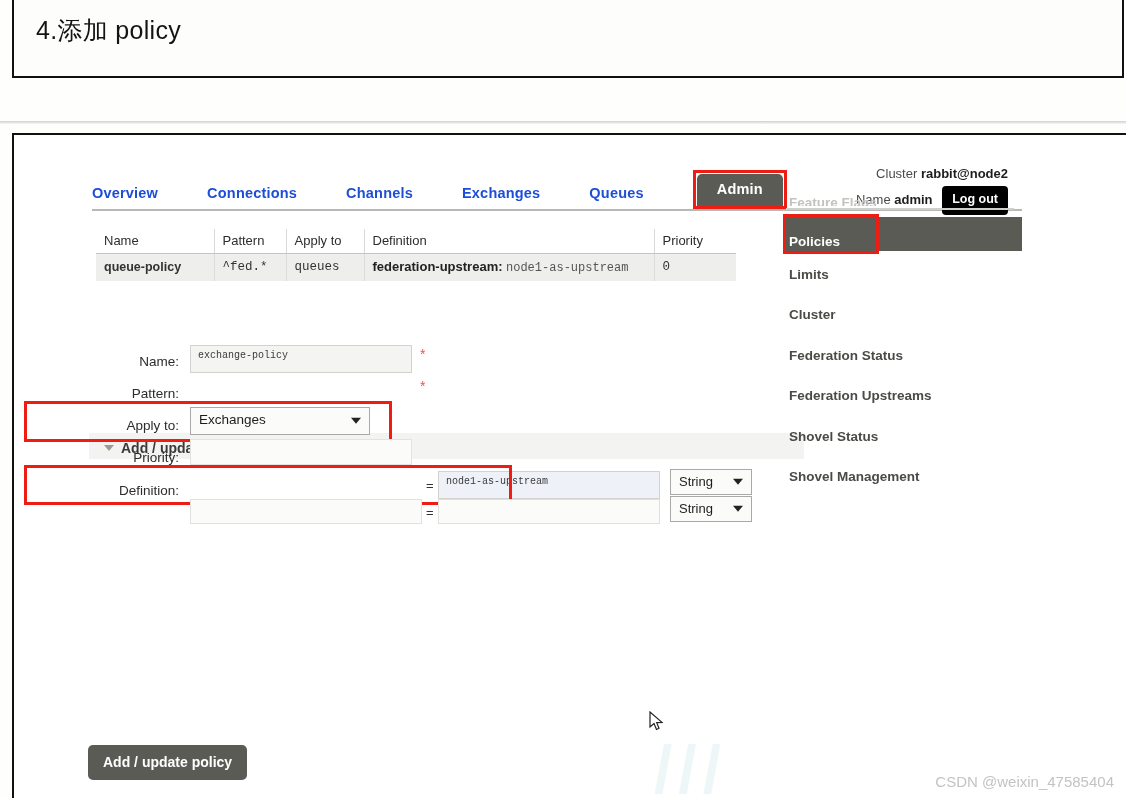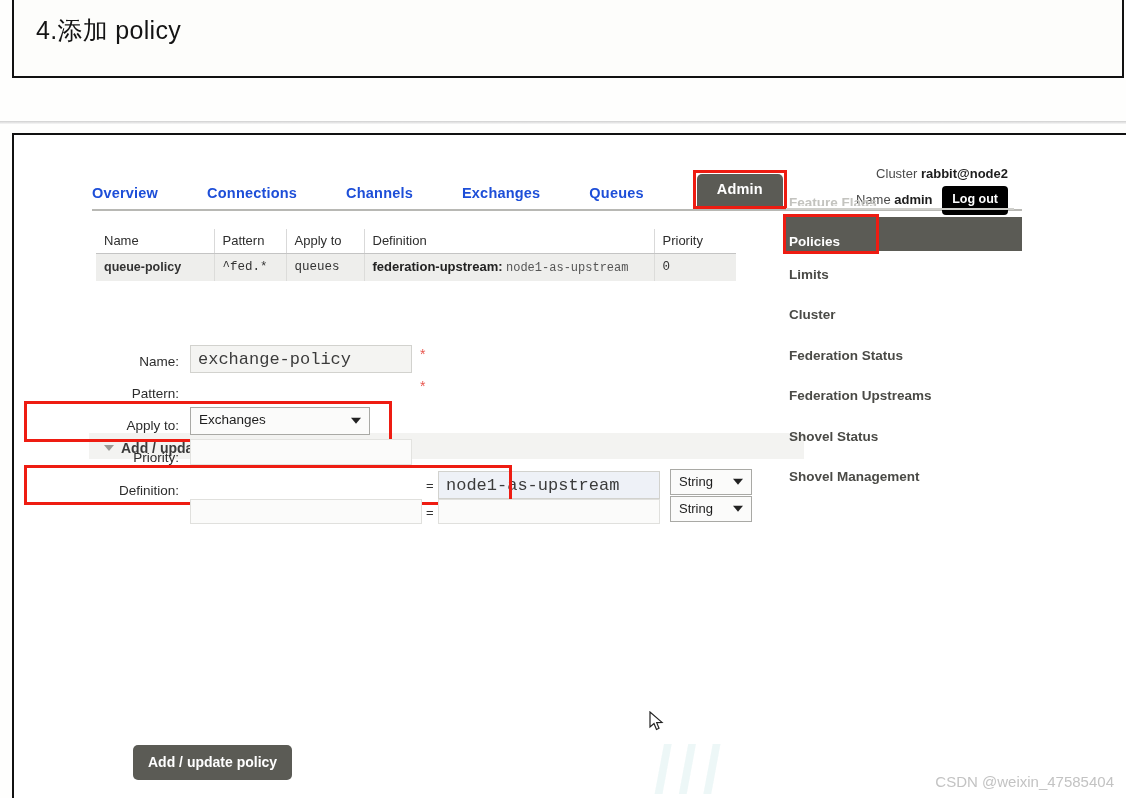--- a/index.html
+++ b/index.html
@@ -175,21 +175,21 @@
     font-size: 13.5px;
     color: #2c2c2c;
     text-align: right;
     white-space: nowrap;
   }
   .field-box {
     position: absolute;
     background: #f4f4f2;
     border: 1px solid #d2d2ce;
     font-family: "Liberation Mono", monospace;
-    font-size: 17px;
+    font-size: 10px;
     color: #3b3b3b;
     padding: 4px 7px;
     white-space: nowrap;
     overflow: hidden;
   }
   .req-star {
     position: absolute;
     color: #e8554d;
     font-size: 14px;
   }
@@ -239,21 +239,20 @@
     left: 74px; top: 610px;
     background: #5b5b55;
     color: #ffffff;
     font-size: 14px;
     font-weight: bold;
     border: none;
     border-radius: 5px;
     padding: 9px 15px 10px 15px;
     font-family: "Liberation Sans", sans-serif;
     cursor: pointer;
-    margin-left: 45px;
   }
 
   
   .side-menu {
     position: absolute;
     left: 760px; top: 60px;
     width: 230px;
   }
   .side-clipped {
     position: absolute;

